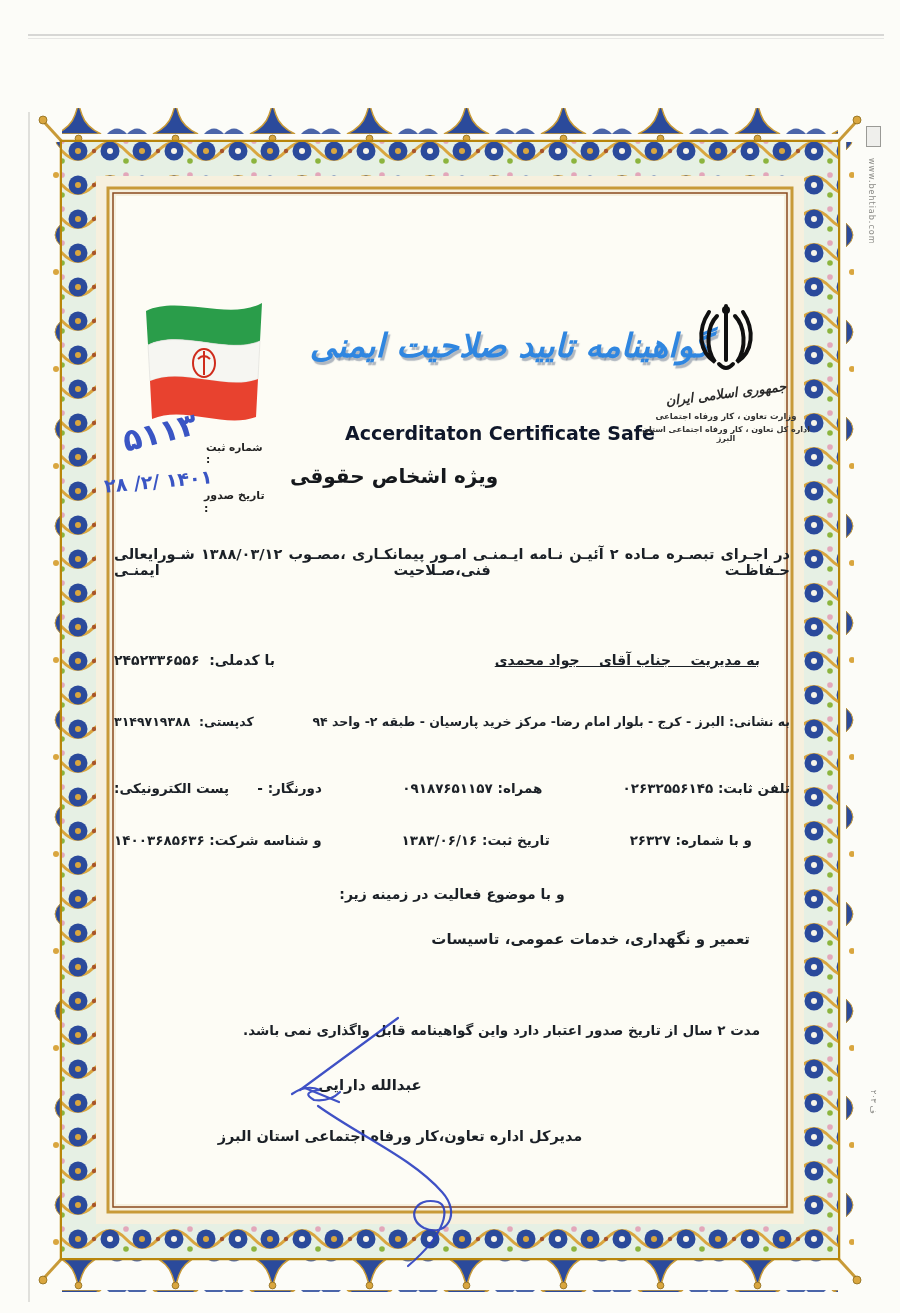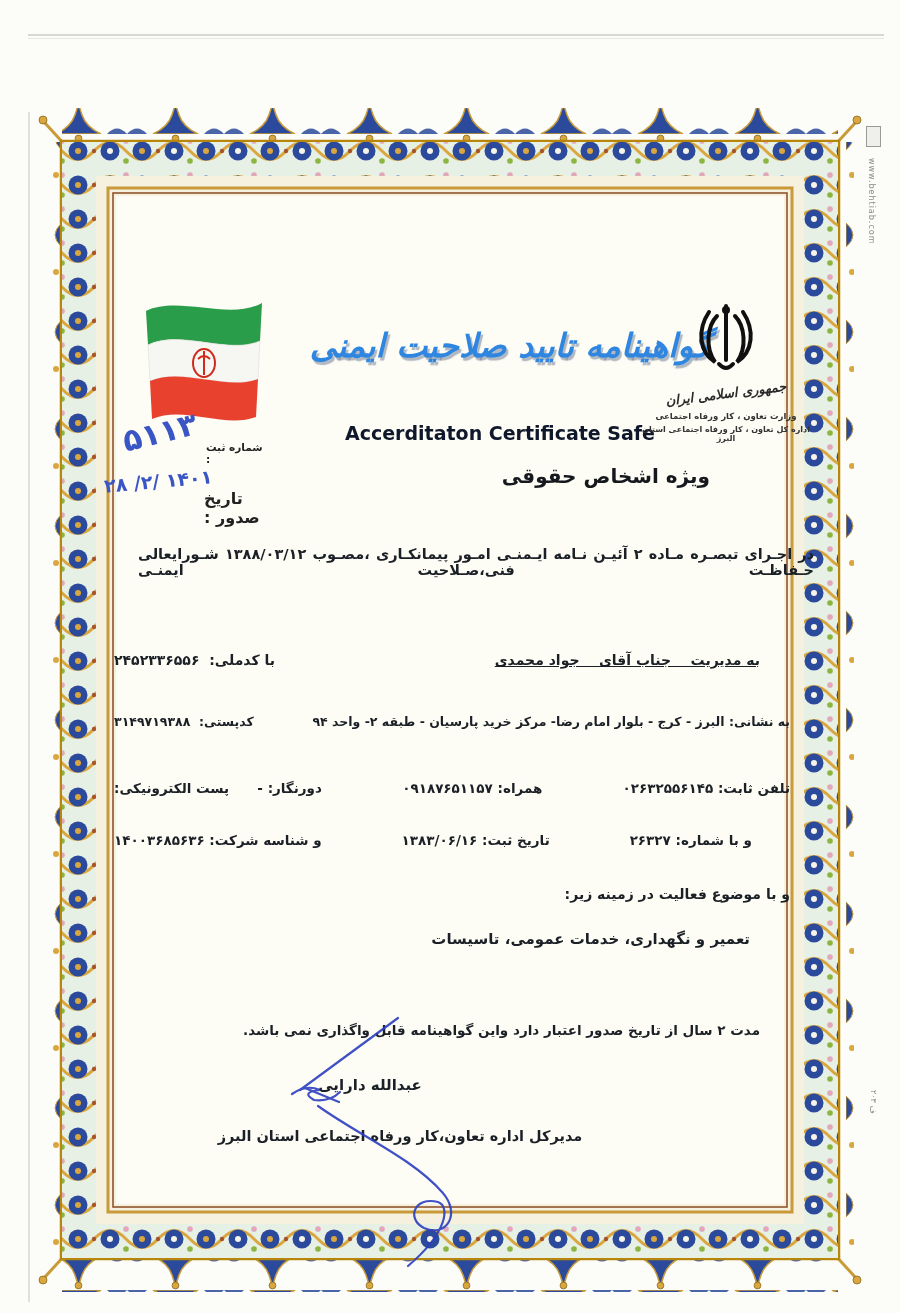--- a/index.html
+++ b/index.html
@@ -12,28 +12,28 @@
   .print-logo{position:absolute;left:866px;top:126px;width:13px;height:19px;border:1px solid #9a9a96;background:#efefec;}
   .side-text{position:absolute;writing-mode:vertical-rl;font-size:8px;color:#8a8a86;letter-spacing:1px;}
   .side-text.top{left:867px;top:158px;height:170px;}
   .side-text.bottom{left:869px;top:1090px;height:210px;}
   
   .frame-svg{position:absolute;left:30px;top:100px;}
   
   .flag{position:absolute;left:138px;top:293px;}
   .reg-label{position:absolute;left:206px;top:441px;width:62px;font-size:10.5px;font-weight:700;color:#222;direction:rtl;text-align:left;}
   .reg-value{position:absolute;left:122px;top:414px;font-size:31px;font-weight:700;color:#3a55c4;transform:rotate(-14deg);letter-spacing:2px;}
-  .issue-label{position:absolute;left:204px;top:489px;width:66px;font-size:16px;font-weight:700;color:#222;direction:rtl;text-align:left;}
+  .issue-label{position:absolute;left:204px;top:489px;width:66px;font-size:11px;font-weight:700;color:#222;direction:rtl;text-align:left;}
   .issue-value{position:absolute;left:104px;top:470px;font-size:19px;font-weight:700;color:#3a55c4;transform:rotate(-5deg);direction:rtl;}
   .title-fa{position:absolute;left:290px;top:326px;width:420px;text-align:right;direction:rtl;
             font-size:33px;font-weight:800;font-style:italic;color:#2f86e0;
             text-shadow:2px 3px 1px rgba(100,115,140,.5);}
   .title-en{position:absolute;left:290px;top:422px;width:420px;text-align:center;
             font-size:19px;font-weight:700;color:#0f172a;}
-  .subtitle-fa{position:absolute;left:290px;top:464px;width:420px;text-align:right;direction:rtl;
+  .subtitle-fa{position:absolute;left:290px;top:464px;width:420px;text-align:left;direction:rtl;
             font-size:20px;font-weight:800;color:#15181c;}
   .emblem-block{position:absolute;left:636px;top:300px;width:180px;text-align:center;}
   .emblem-country{font-size:13px;font-weight:700;color:#2a2a2a;transform:rotate(-7deg);font-style:italic;margin-top:4px;direction:rtl;}
   .emblem-ministry{font-size:8.5px;font-weight:700;color:#333;margin-top:10px;direction:rtl;}
   .emblem-dept{font-size:8px;font-weight:700;color:#333;margin-top:4px;direction:rtl;}
   
   .row{position:absolute;left:114px;width:676px;direction:rtl;color:#1b2026;white-space:pre-wrap;}
   .b{font-weight:700;}
   .just{text-align:justify;text-align-last:justify;}
   .r{text-align:right;}
@@ -154,21 +154,21 @@
         <path d="M31,6 L31,60"></path>
         <path d="M24,64 Q31,72 38,64"></path>
       </g>
       <circle cx="31" cy="10" r="4" fill="#101010"></circle>
     </svg>
     <div class="emblem-country">جمهوری اسلامی ایران</div>
     <div class="emblem-ministry">وزارت تعاون ، کار ورفاه اجتماعی</div>
     <div class="emblem-dept">اداره کل تعاون ، کار ورفاه اجتماعی استان البرز</div>
   </div>
 
-  <div class="row b just" style="top:546px;font-size:14.5px;padding-left:24px;">در اجـرای تبصـره مـاده ۲ آئیـن نـامه ایـمنـی امـور پیمانکـاری ،مصـوب ۱۳۸۸/۰۳/۱۲ شـورایعالی حـفاظـت فنی،صـلاحیت ایمنـی</div>
+  <div class="row b just" style="top:546px;font-size:14.5px;">در اجـرای تبصـره مـاده ۲ آئیـن نـامه ایـمنـی امـور پیمانکـاری ،مصـوب ۱۳۸۸/۰۳/۱۲ شـورایعالی حـفاظـت فنی،صـلاحیت ایمنـی</div>
 
 
   <div class="row b cols" style="top:652px;font-size:14px;">
     <span style="padding-right:30px;text-decoration:underline;">به مدیریت    جناب آقای    جواد محمدی</span>
     <span>با کدملی:  ۲۴۵۲۳۳۶۵۵۶</span>
   </div>
 
   <div class="row b cols" style="top:714px;font-size:12.5px;">
     <span>به نشانی: البرز - کرج - بلوار امام رضا- مرکز خرید پارسیان - طبقه ۲- واحد ۹۴</span>
     <span>کدپستی:  ۳۱۴۹۷۱۹۳۸۸</span>
@@ -179,21 +179,21 @@
     <span>همراه: ۰۹۱۸۷۶۵۱۱۵۷</span>
     <span>دورنگار: -      پست الکترونیکی:</span>
   </div>
 
   <div class="row b cols" style="top:832px;font-size:13.5px;">
     <span style="padding-right:38px;">و با شماره: ۲۶۳۲۷</span>
     <span>تاریخ ثبت: ۱۳۸۳/۰۶/۱۶</span>
     <span>و شناسه شرکت: ۱۴۰۰۳۶۸۵۶۳۶</span>
   </div>
 
-  <div class="row b r" style="top:886px;font-size:14px;">و با موضوع فعالیت در زمینه زیر:</div>
+  <div class="row b r" style="top:886px;font-size:14px;text-align:center;">و با موضوع فعالیت در زمینه زیر:</div>
 
   <div class="row b" style="top:930px;font-size:15px;text-align:right;padding-left:80px;width:556px;">تعمیر و نگهداری، خدمات عمومی، تاسیسات</div>
 
 
   <div class="row b r" style="top:1022px;font-size:13.5px;padding-left:30px;width:616px;margin-right:30px;">مدت ۲ سال از تاریخ صدور اعتبار دارد واین گواهینامه قابل واگذاری نمی باشد.</div>
 
   <div class="row b" style="top:1076px;left:210px;width:320px;text-align:center;font-size:15px;">عبدالله دارایی</div>
 
   <div class="row b" style="top:1128px;left:130px;width:540px;text-align:center;font-size:14.5px;">مدیرکل اداره تعاون،کار ورفاه اجتماعی استان البرز</div>
 

